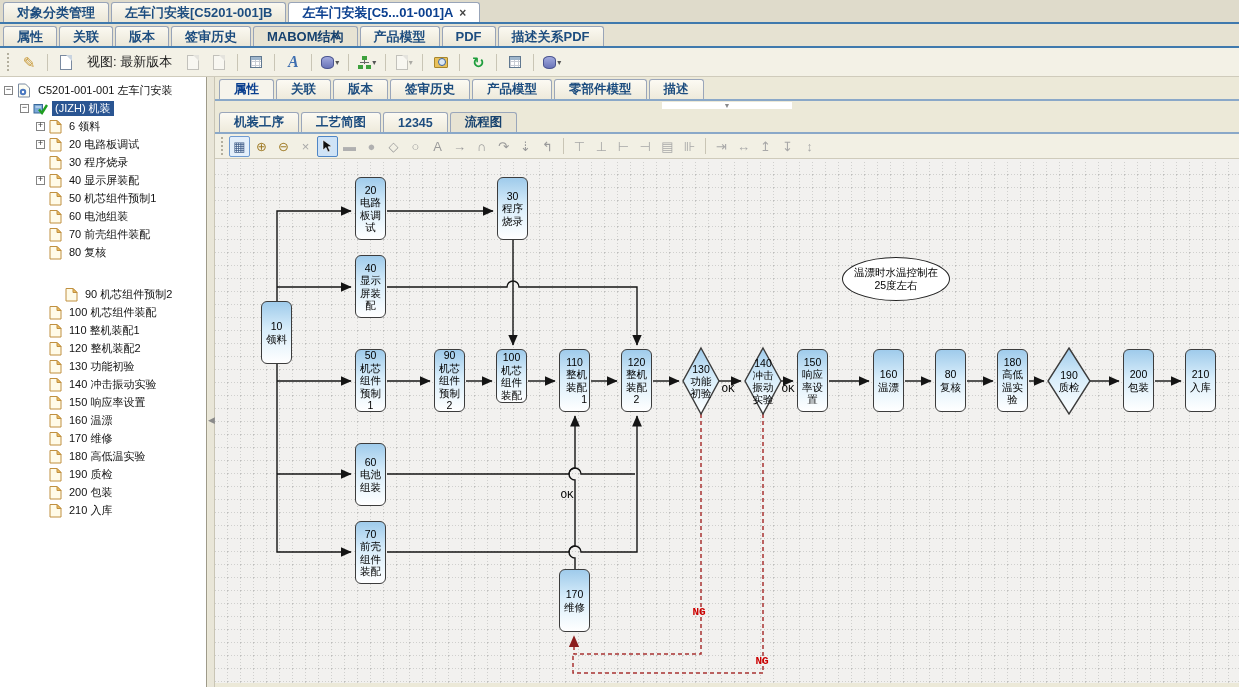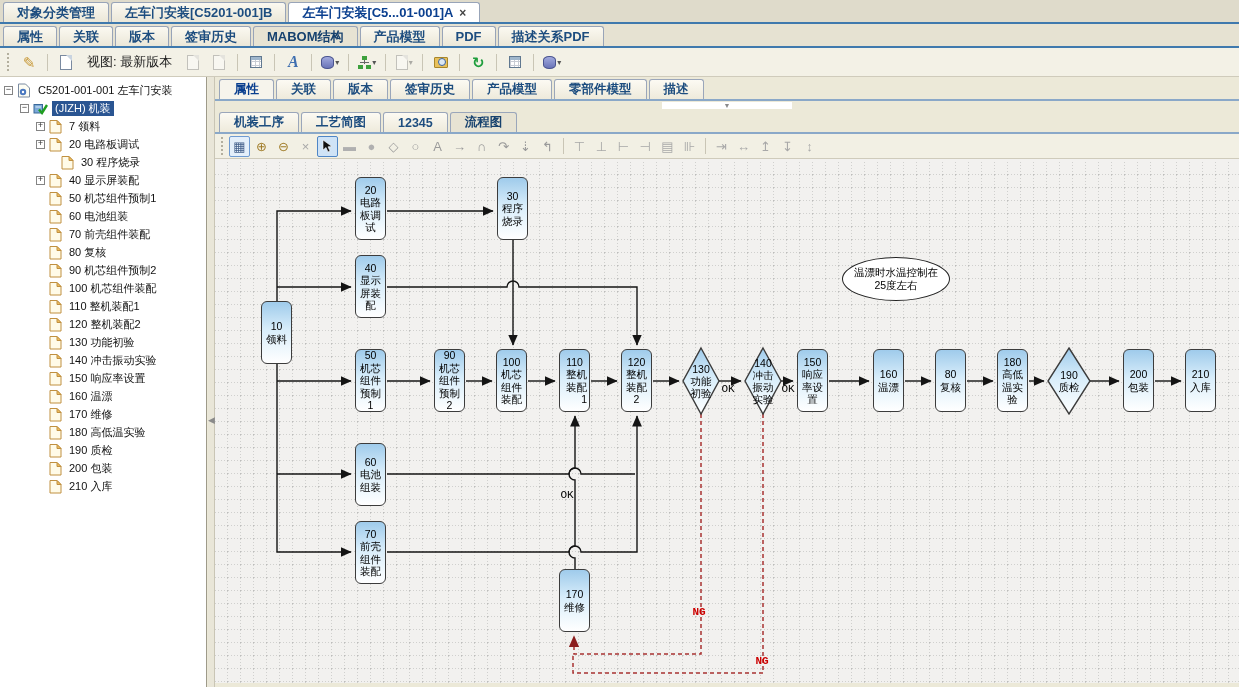--- a/index.html
+++ b/index.html
@@ -197,33 +197,33 @@
       <span class="tlabel sel">(JIZH) 机装</span>
     </div>
     <div class="trow" style="padding-left: 36px;">
       <span class="exp">+</span>
       <span class="ticon">
         <svg width="13" height="15" viewBox="0 0 13 15">
           <path d="M1,1.5 h7 l4,4 v8.5 h-11 z" fill="#fffbe8" stroke="#c09040"></path>
           <path d="M8,1.5 l4,4 h-4 z" fill="#f0c060" stroke="#c09040"></path>
         </svg>
       </span>
-      <span class="tlabel">7 领料</span>
+      <span class="tlabel">6 领料</span>
     </div>
     <div class="trow" style="padding-left: 36px;">
       <span class="exp">+</span>
       <span class="ticon">
         <svg width="13" height="15" viewBox="0 0 13 15">
           <path d="M1,1.5 h7 l4,4 v8.5 h-11 z" fill="#fffbe8" stroke="#c09040"></path>
           <path d="M8,1.5 l4,4 h-4 z" fill="#f0c060" stroke="#c09040"></path>
         </svg>
       </span>
       <span class="tlabel">20 电路板调试</span>
     </div>
-    <div class="trow" style="padding-left: 48px;">
+    <div class="trow" style="padding-left: 36px;">
       <span class="exp none"></span>
       <span class="ticon">
         <svg width="13" height="15" viewBox="0 0 13 15">
           <path d="M1,1.5 h7 l4,4 v8.5 h-11 z" fill="#fffbe8" stroke="#c09040"></path>
           <path d="M8,1.5 l4,4 h-4 z" fill="#f0c060" stroke="#c09040"></path>
         </svg>
       </span>
       <span class="tlabel">30 程序烧录</span>
     </div>
     <div class="trow" style="padding-left: 36px;">
@@ -269,21 +269,21 @@
     <div class="trow" style="padding-left: 36px;">
       <span class="exp none"></span>
       <span class="ticon">
         <svg width="13" height="15" viewBox="0 0 13 15">
           <path d="M1,1.5 h7 l4,4 v8.5 h-11 z" fill="#fffbe8" stroke="#c09040"></path>
           <path d="M8,1.5 l4,4 h-4 z" fill="#f0c060" stroke="#c09040"></path>
         </svg>
       </span>
       <span class="tlabel">80 复核</span>
     </div>
-    <div class="trow" style="padding-left: 36px;">
+    <div class="trow" style="padding-left: 52px; margin-top: 24px;">
       <span class="exp none"></span>
       <span class="ticon">
         <svg width="13" height="15" viewBox="0 0 13 15">
           <path d="M1,1.5 h7 l4,4 v8.5 h-11 z" fill="#fffbe8" stroke="#c09040"></path>
           <path d="M8,1.5 l4,4 h-4 z" fill="#f0c060" stroke="#c09040"></path>
         </svg>
       </span>
       <span class="tlabel">90 机芯组件预制2</span>
     </div>
     <div class="trow" style="padding-left: 36px;">
@@ -536,21 +536,21 @@
           <div class="nm">显示屏装配</div>
         </div>
         <div class="fnode" style="left: 140px; top: 187px; width: 31px; height: 63px;">
           <div class="num">50</div>
           <div class="nm">机芯组件预制1</div>
         </div>
         <div class="fnode" style="left: 219px; top: 187px; width: 31px; height: 63px;">
           <div class="num">90</div>
           <div class="nm">机芯组件预制2</div>
         </div>
-        <div class="fnode" style="left: 281px; top: 187px; width: 31px; height: 63px;">
+        <div class="fnode" style="left: 281px; top: 187px; width: 31px; height: 54px;">
           <div class="num">100</div>
           <div class="nm">机芯组件装配</div>
         </div>
         <div class="fnode" style="left: 344px; top: 187px; width: 31px; height: 63px; text-align: right;">
           <div class="num">110</div>
           <div class="nm">整机装配1</div>
         </div>
         <div class="fnode" style="left: 406px; top: 187px; width: 31px; height: 63px;">
           <div class="num">120</div>
           <div class="nm">整机装配2</div>

